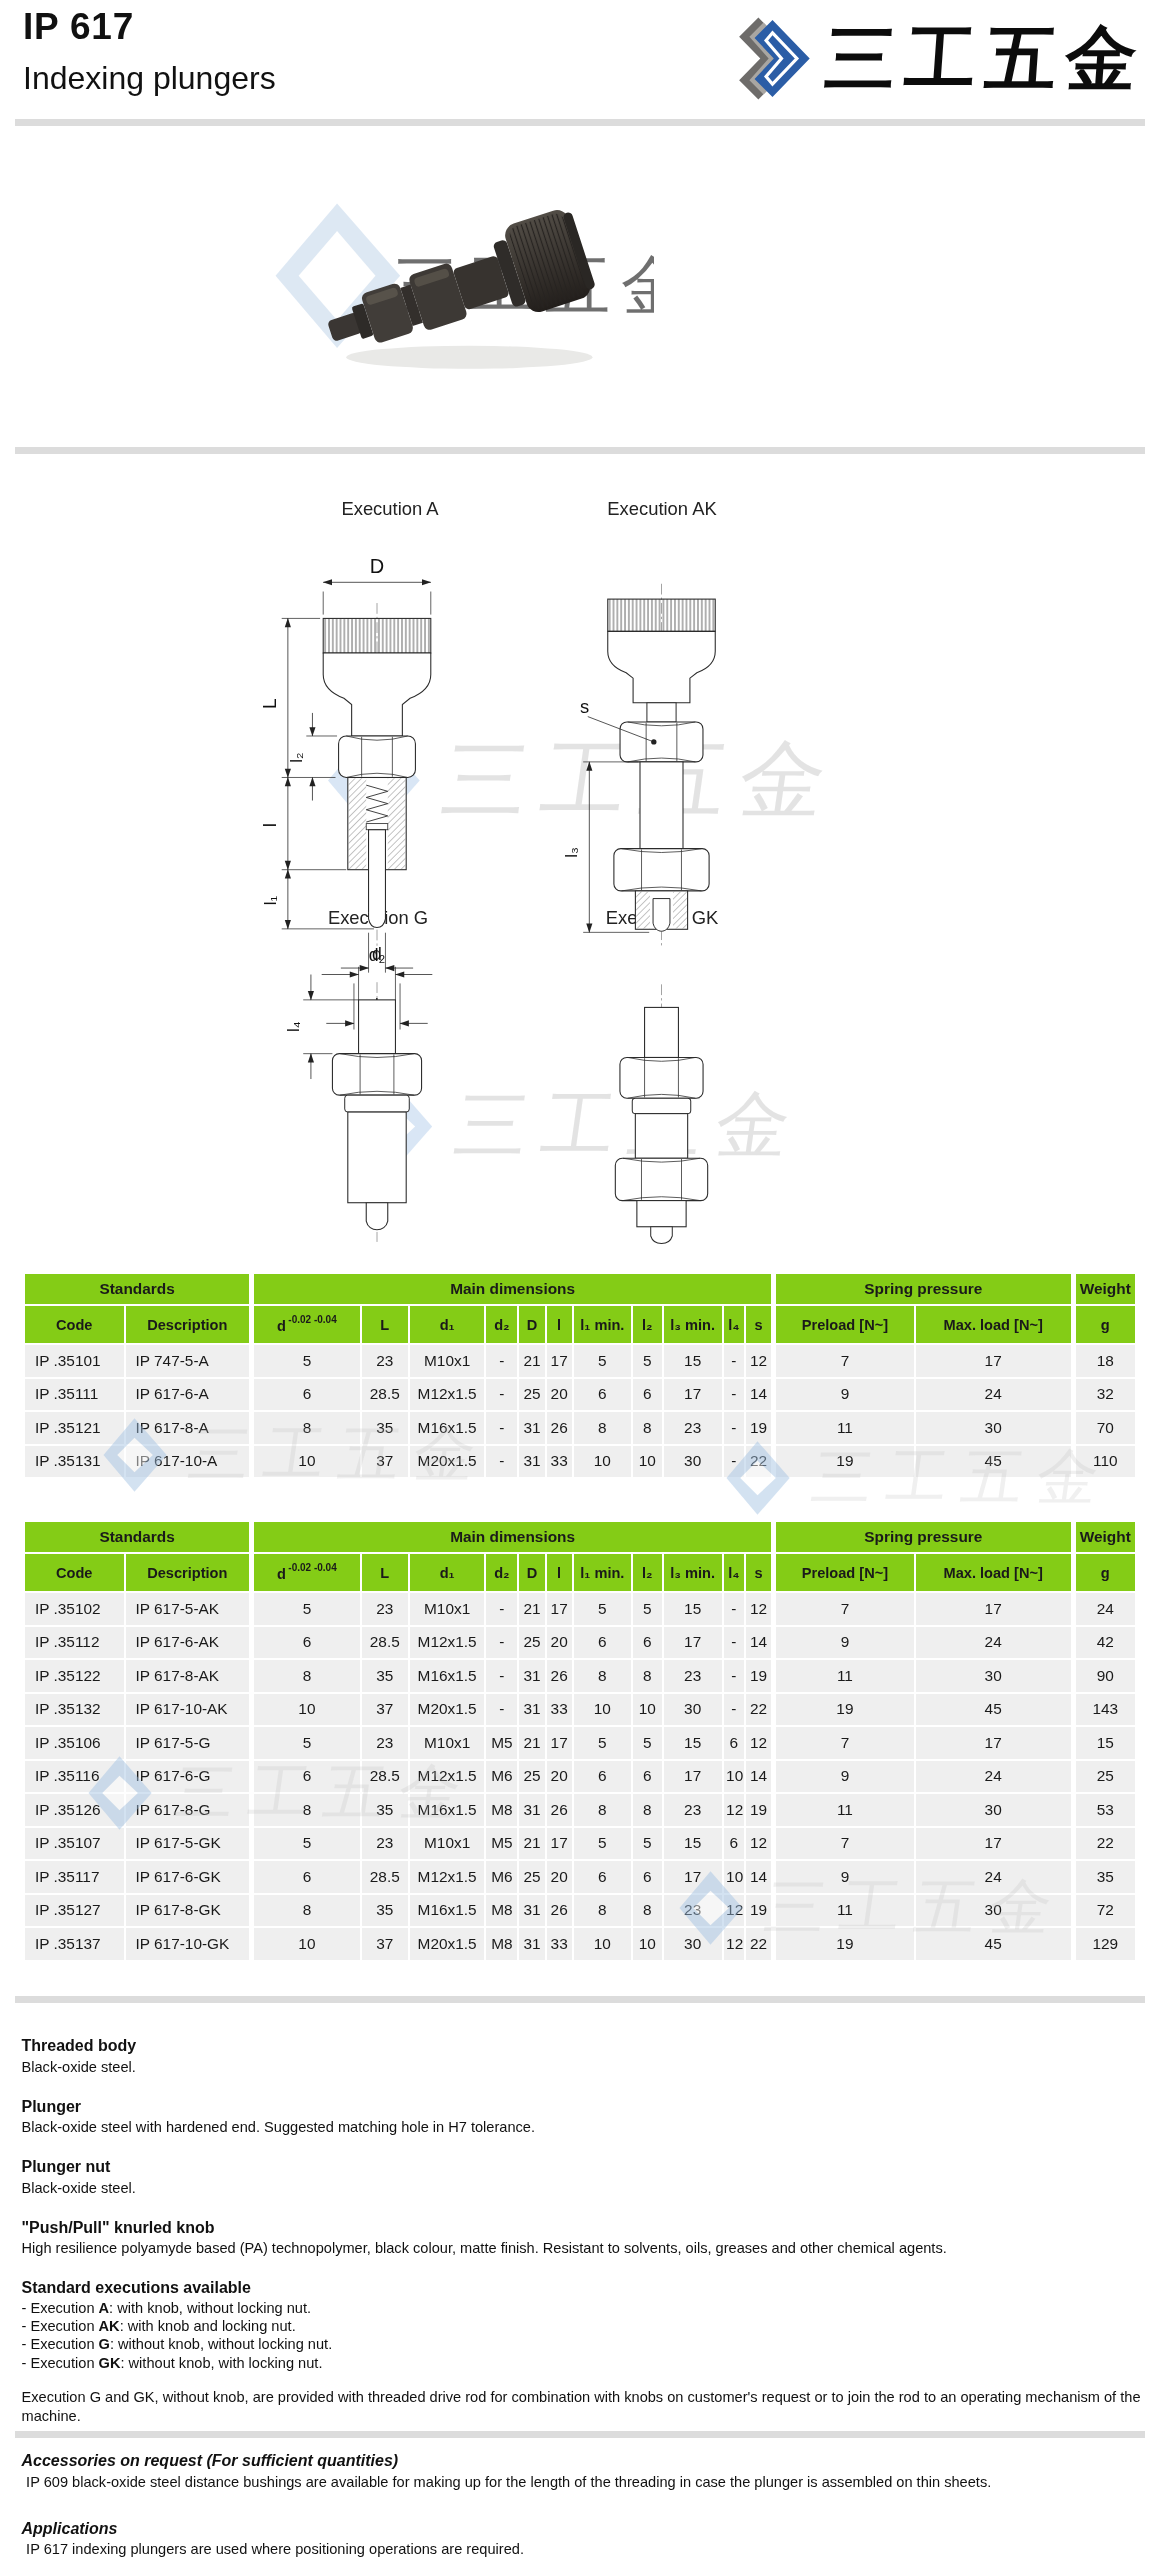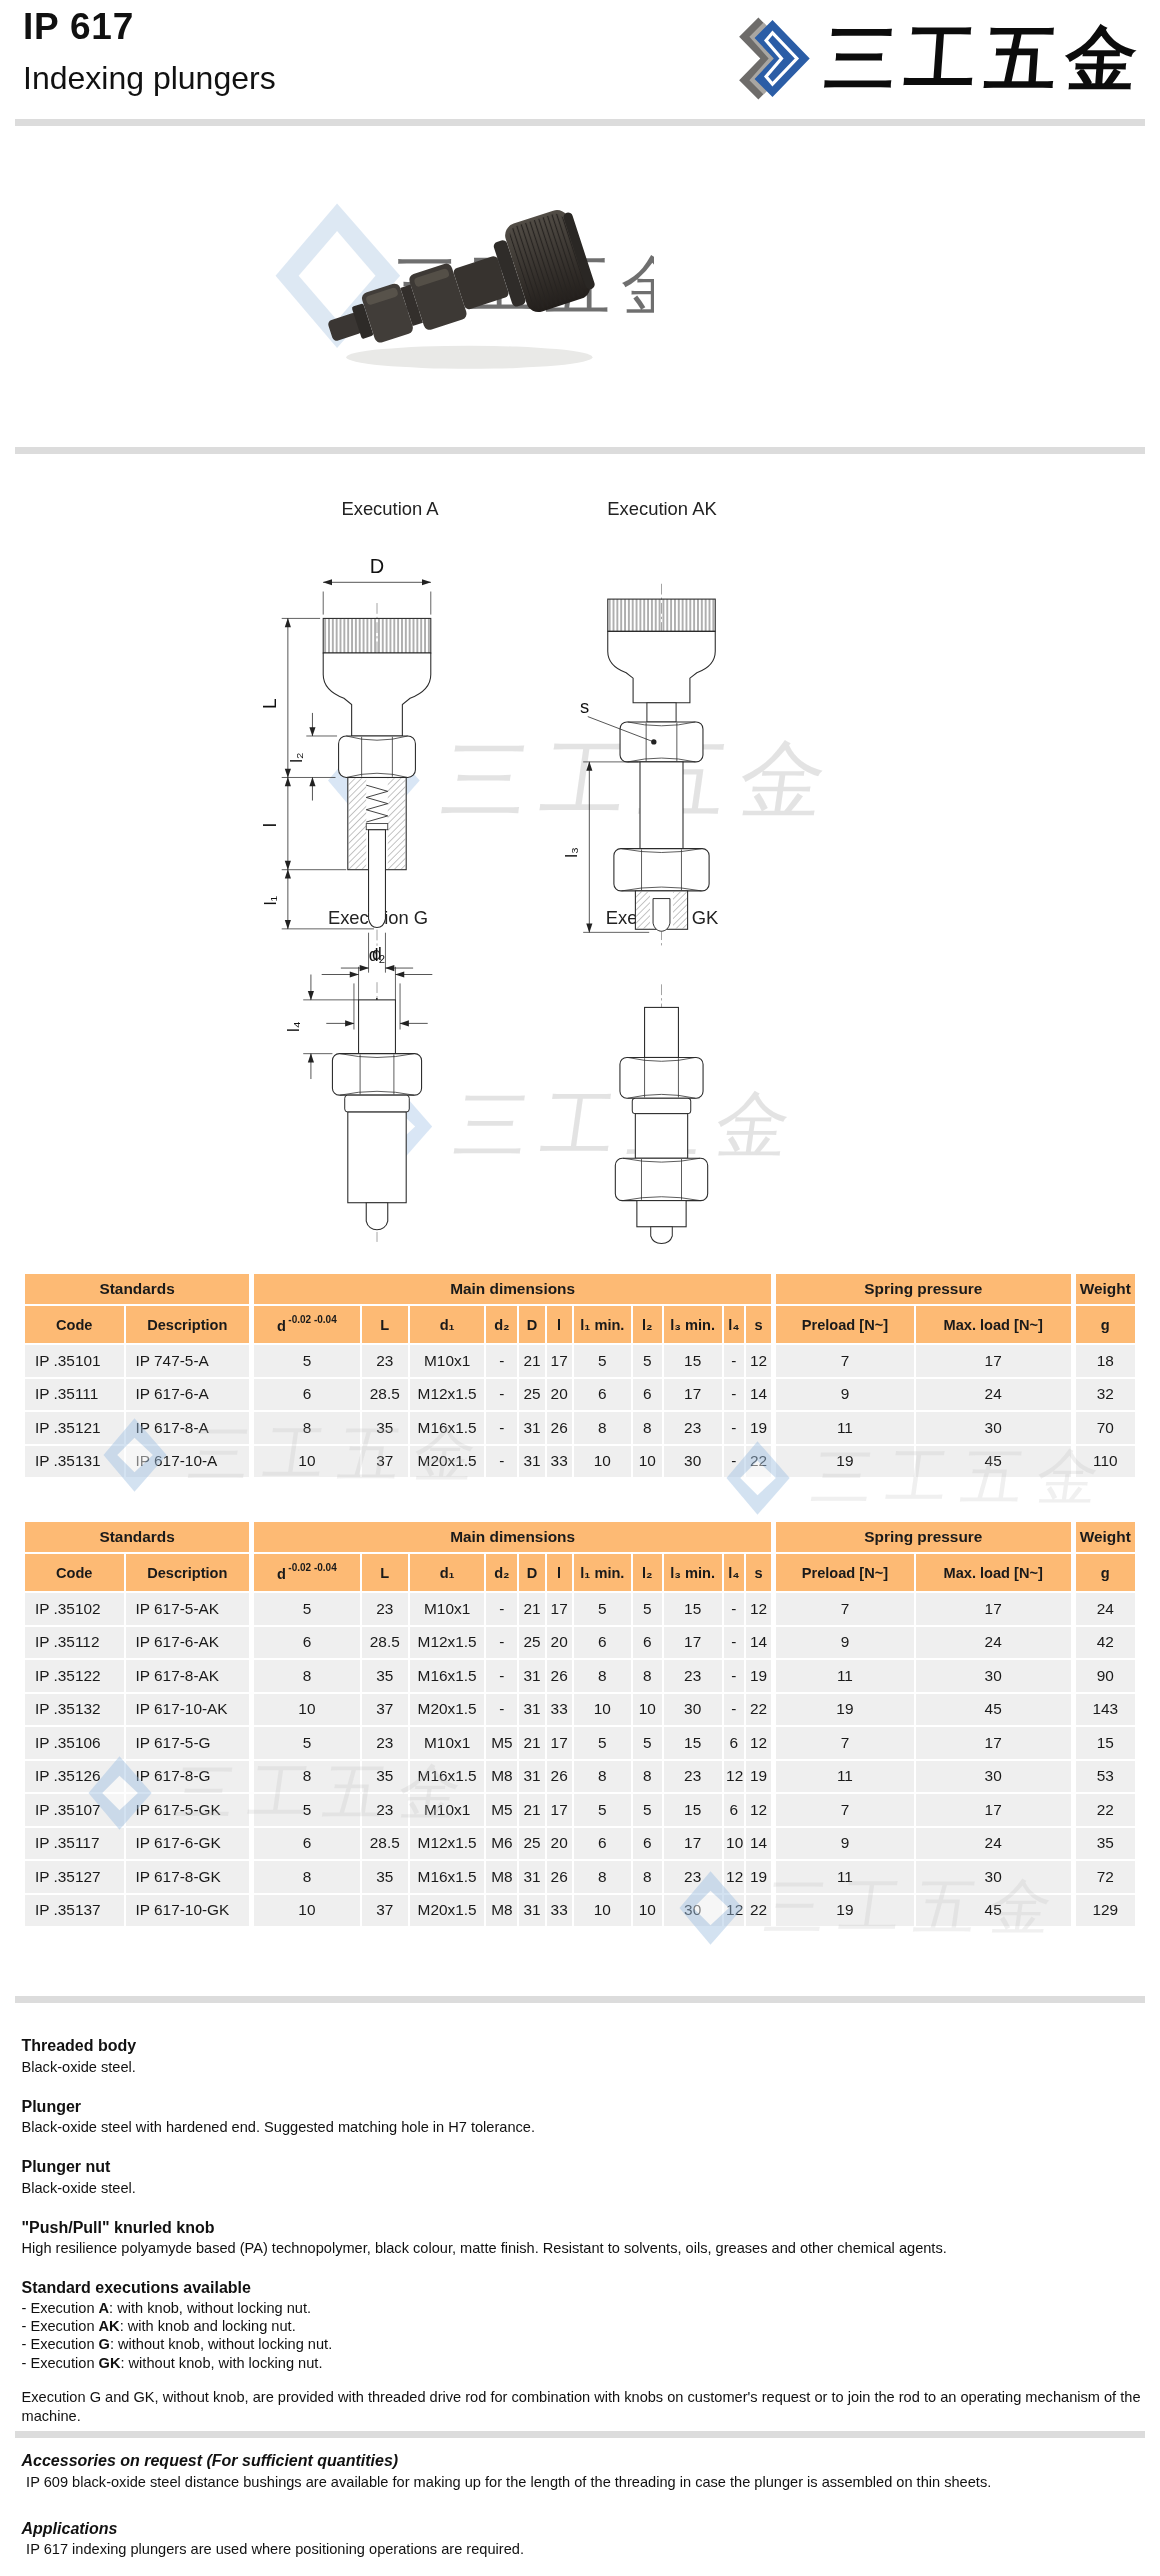--- a/index.html
+++ b/index.html
@@ -16,21 +16,21 @@
   
   .exec-title{position:absolute;width:184px;text-align:center;font-size:18.4px;color:#222;}
   svg text{font-family:"Liberation Sans","DejaVu Sans",sans-serif;fill:#111;}
   
   .wm{position:absolute;display:flex;align-items:center;gap:20px;pointer-events:none;}
   .wm-text{font-size:85px;color:#c9c9c9;opacity:.5;letter-spacing:14px;white-space:nowrap;
            font-family:"DejaVu Serif","Liberation Serif",serif;transform:skewX(-8deg);}
   .wm-small .wm-text{font-size:73px;}
   
   .dtable{border-collapse:separate;border-spacing:2.3px;table-layout:fixed;width:1114px;background:#fff;}
-  .dtable th{background:#fdba74;font-weight:bold;color:#1a1a1a;}
+  .dtable th{background:#84cc16;font-weight:bold;color:#1a1a1a;}
   .dtable th.group{font-size:15.4px;height:28px;}
   .dtable th.colh{font-size:14.6px;height:37px;padding:0 1.5px;}
   .dtable td{background:#efefef;font-size:15.4px;color:#1a1a1a;text-align:center;height:31.5px;padding:0 2.3px;
              overflow:hidden;white-space:nowrap;}
   .dtable td.c0,.dtable td.c1{text-align:left;padding-left:10px;}
   .dtable .gsep{border-left:3.8px solid #fff;}
   .dtable sup{font-size:10px;font-weight:bold;position:relative;top:-1.5px;margin-left:2.3px;}
   
   .sections{position:absolute;left:21.5px;width:1124px;}
   .sec-h{font-size:16px;font-weight:bold;margin:0 0 3.8px 0;}
@@ -561,20 +561,38 @@
           <td class="c8">5</td>
           <td class="c9">5</td>
           <td class="c10">15</td>
           <td class="c11">6</td>
           <td class="c12">12</td>
           <td class="c13 gsep">7</td>
           <td class="c14">17</td>
           <td class="c15 gsep">15</td>
         </tr>
         <tr>
+          <td class="c0">IP .35116</td>
+          <td class="c1">IP 617-6-G</td>
+          <td class="c2 gsep">6</td>
+          <td class="c3">28.5</td>
+          <td class="c4">M12x1.5</td>
+          <td class="c5">M6</td>
+          <td class="c6">25</td>
+          <td class="c7">20</td>
+          <td class="c8">6</td>
+          <td class="c9">6</td>
+          <td class="c10">17</td>
+          <td class="c11">10</td>
+          <td class="c12">14</td>
+          <td class="c13 gsep">9</td>
+          <td class="c14">24</td>
+          <td class="c15 gsep">25</td>
+        </tr>
+        <tr>
           <td class="c0">IP .35126</td>
           <td class="c1">IP 617-8-G</td>
           <td class="c2 gsep">8</td>
           <td class="c3">35</td>
           <td class="c4">M16x1.5</td>
           <td class="c5">M8</td>
           <td class="c6">31</td>
           <td class="c7">26</td>
           <td class="c8">8</td>
           <td class="c9">8</td>

